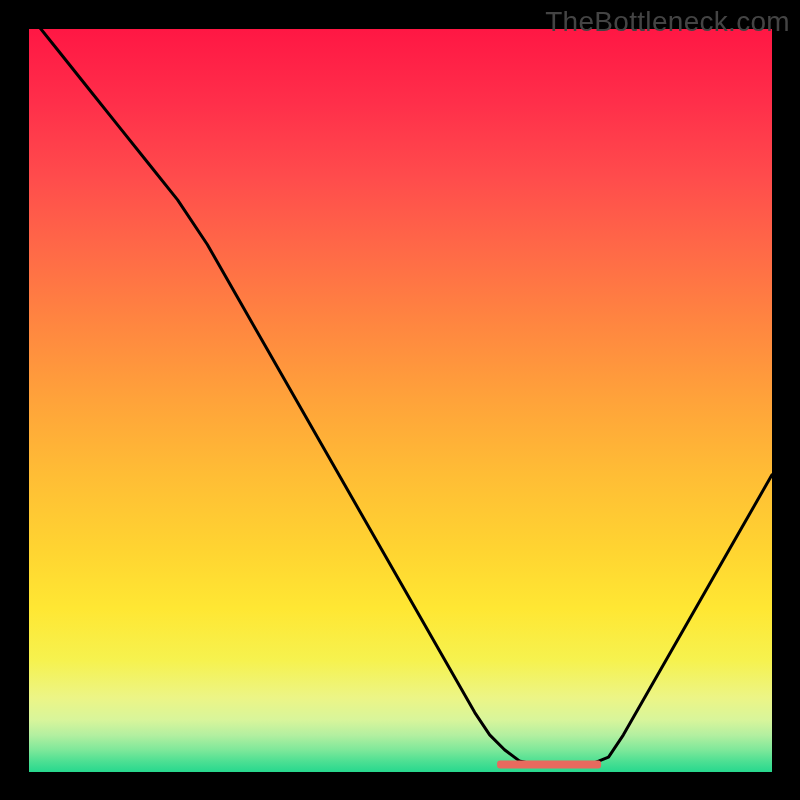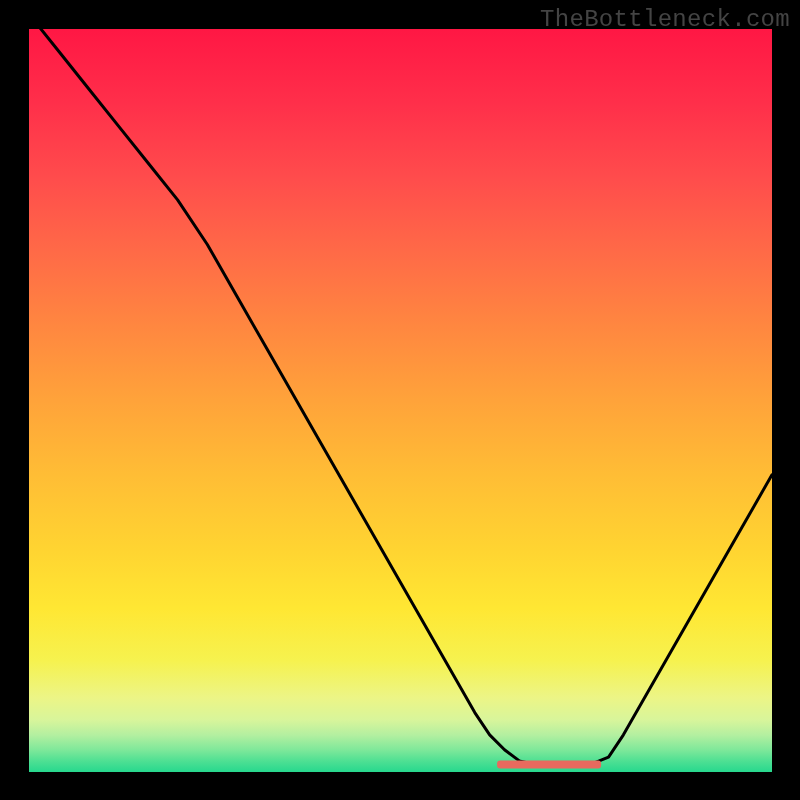--- a/index.html
+++ b/index.html
@@ -14,25 +14,24 @@
   .chart-wrap {
     position: relative;
     width: 800px;
     height: 800px;
   }
   .watermark {
     position: absolute;
     top: 6px;
     right: 10px;
     color: #444444;
-    font-size: 24px;
+    font-size: 28px;
     letter-spacing: 0.3px;
     z-index: 5;
     font-weight: 400;
-    font-family: Liberation Mono, monospace;
   }
   svg {
     display: block;
   }
 </style>
 </head>
 <body>
 
 <div class="chart-wrap">
   <div class="watermark">TheBottleneck.com</div>

